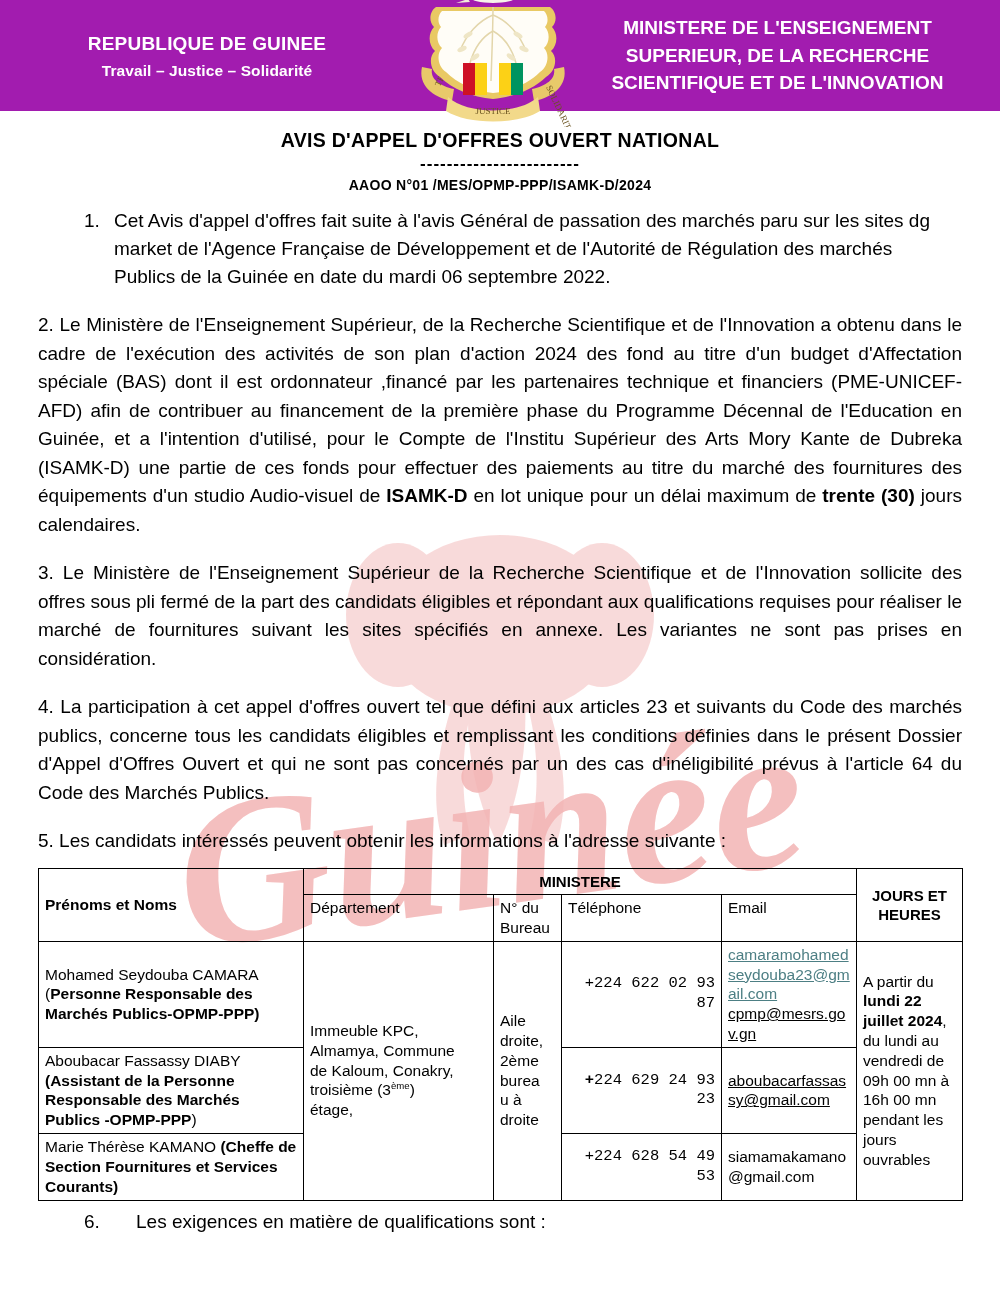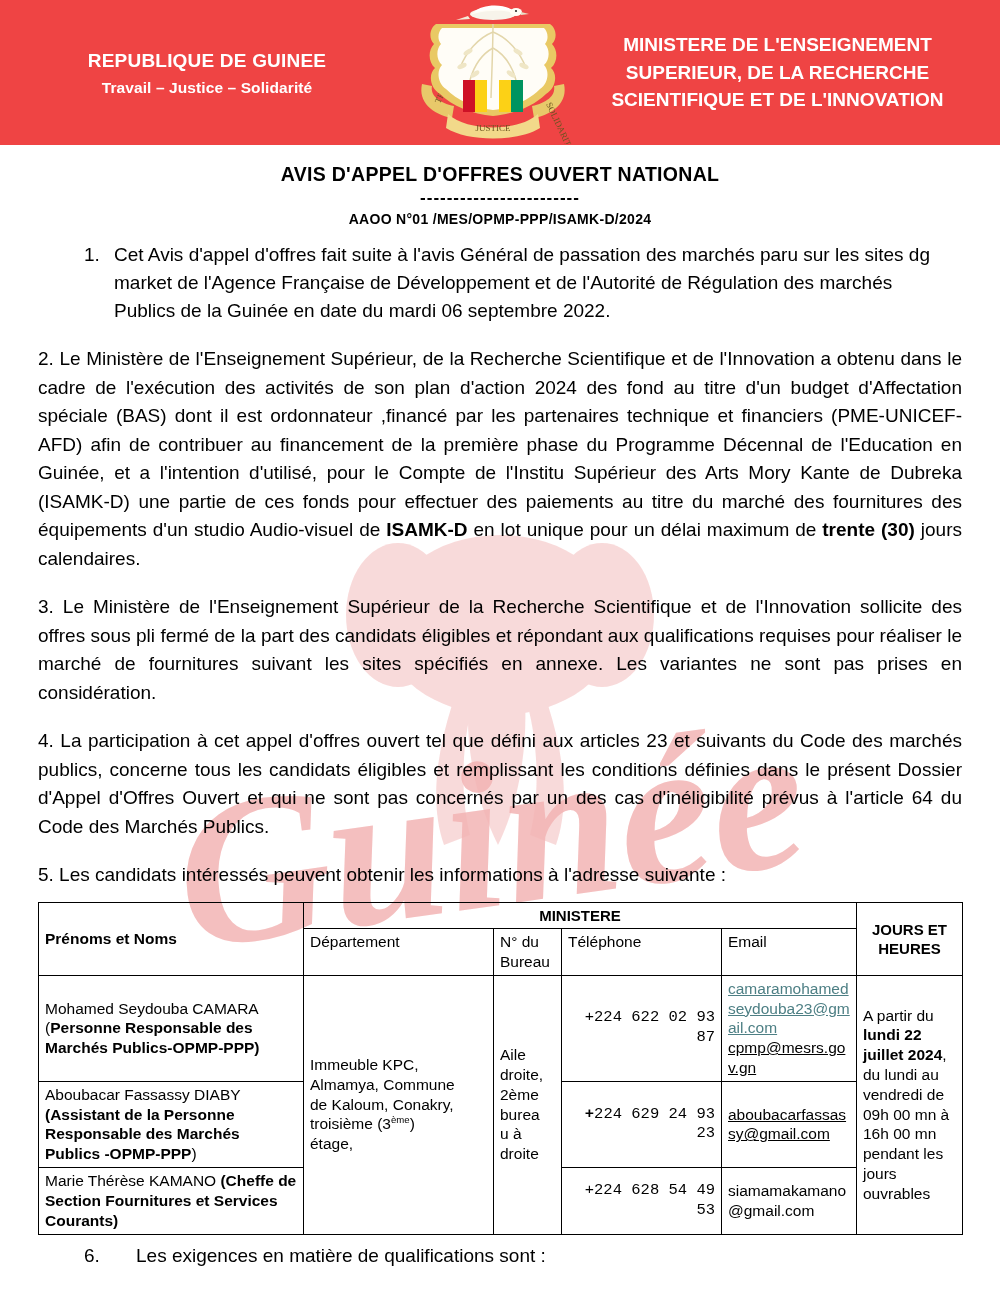--- a/index.html
+++ b/index.html
@@ -14,22 +14,22 @@
     font-family: "Liberation Sans", sans-serif;
     color: #000;
     position: relative;
     overflow: hidden;
   }
 
   
   .header {
     position: relative;
     width: 1000px;
-    height: 145px;
-    background: #ef4444;
+    height: 111px;
+    background: #a21caf;
     display: flex;
     align-items: center;
     box-sizing: border-box;
   }
   .header-left {
     width: 400px;
     padding-left: 14px;
     box-sizing: border-box;
     color: #ffffff;
     text-align: center;

